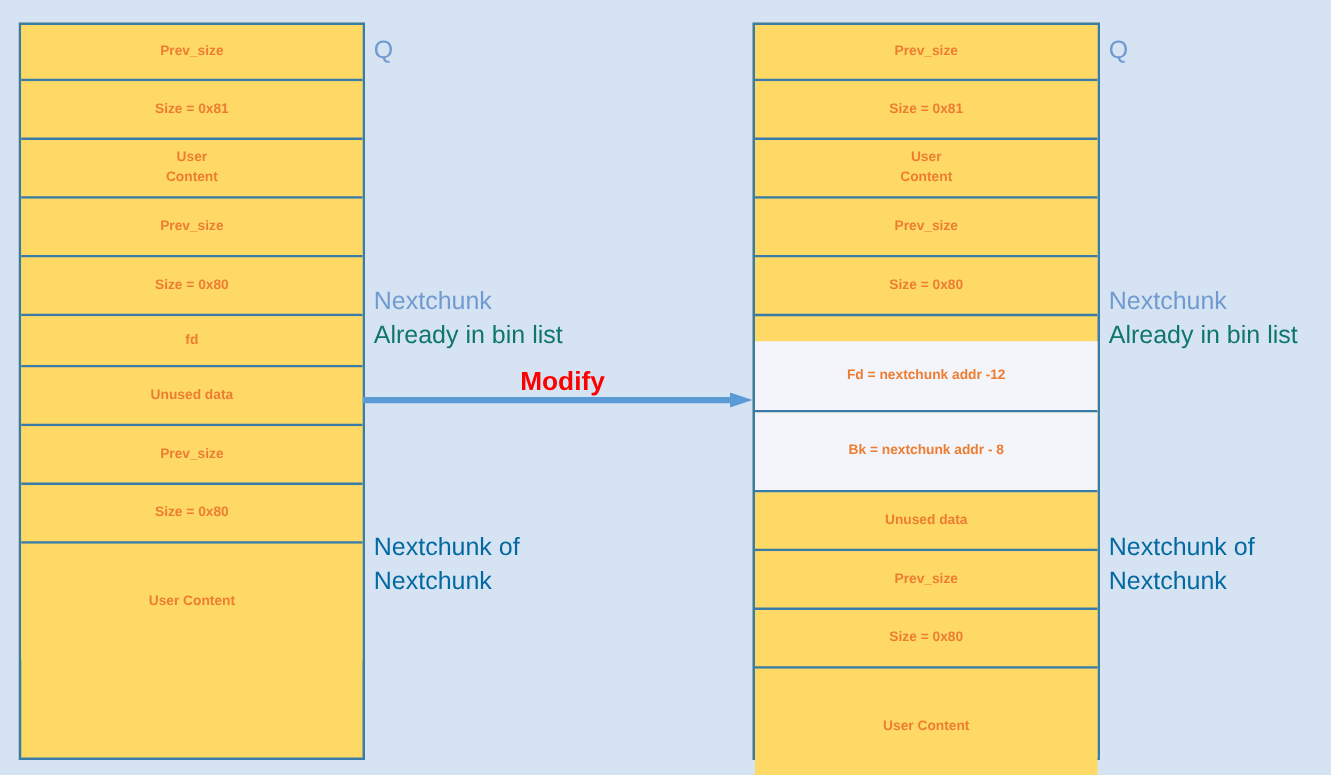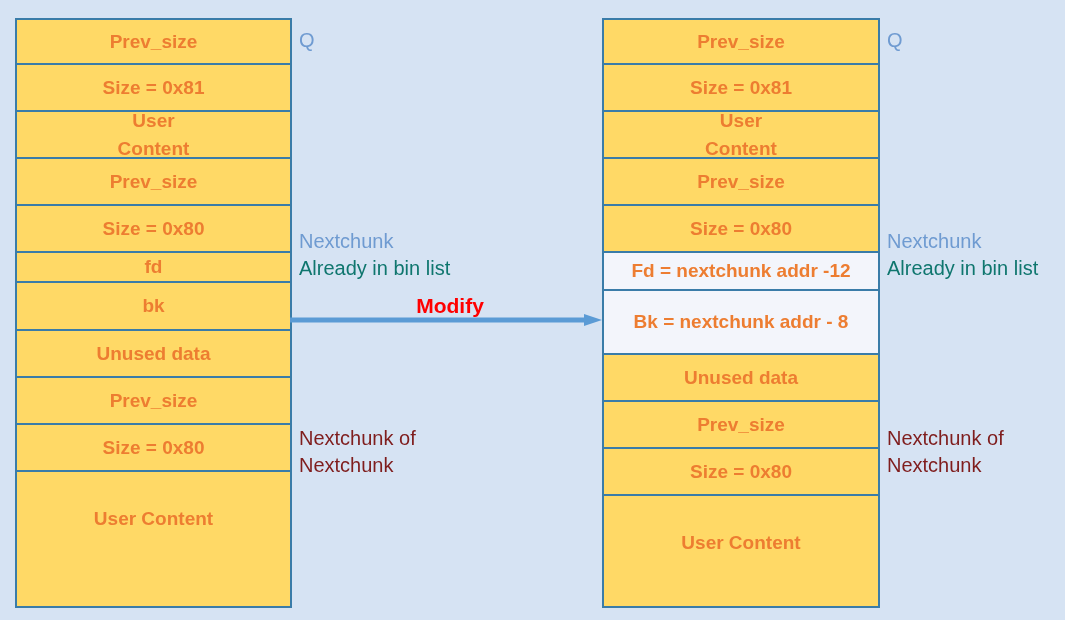--- a/index.html
+++ b/index.html
@@ -33,41 +33,41 @@
   #chunk-table-before { left: 15px; top: 18px; width: 277px; height: 590px; }
   #chunk-table-after  { left: 602px; top: 18px; width: 278px; height: 590px; }
 
   .chunk-row {
     position: relative;
     box-sizing: border-box;
     border-bottom: 2px solid #3a7ca8;
     background: #ffd966;
     color: #ed7d31;
     font-weight: bold;
-    font-size: 19px;
+    font-size: 11px;
     display: flex;
     align-items: center;
     justify-content: center;
     text-align: center;
     line-height: 1.45;
     white-space: pre-line;
   }
   .chunk-row:last-child { border-bottom: none; }
   .chunk-row.modified {
     background: #f3f5fb;
   }
 
   
   .annot {
     position: absolute;
     font-size: 20px;
     line-height: 1.35;
     white-space: pre-line;
   }
-  .annot.blue  { color: #7f1d1d; }
+  .annot.blue  { color: #0369a1; }
 
   .q-label {
     position: absolute;
     font-size: 20px;
     color: #6f9bd1;
     line-height: 1;
   }
 
   .annot-stack { position: absolute; }
   .annot-stack .line { font-size: 20px; line-height: 1.35; white-space: nowrap; }
@@ -101,22 +101,21 @@
 
 <div class="canvas">
 
   <div class="chunk-table" id="chunk-table-before">
       <div class="chunk-row" style="height: 45px;"><span>Prev_size</span></div>
       <div class="chunk-row" style="height: 47px;"><span>Size = 0x81</span></div>
       <div class="chunk-row" style="height: 47px;"><span>User
 Content</span></div>
       <div class="chunk-row" style="height: 47px;"><span>Prev_size</span></div>
       <div class="chunk-row" style="height: 47px;"><span>Size = 0x80</span></div>
-      <div class="chunk-row" style="height: 30px;"><span>fd</span></div>
-      <div class="chunk-row" style="height: 48px;"><span>bk</span></div>
+      <div class="chunk-row" style="height: 41px;"><span>fd</span></div>
       <div class="chunk-row" style="height: 47px;"><span>Unused data</span></div>
       <div class="chunk-row" style="height: 47px;"><span>Prev_size</span></div>
       <div class="chunk-row" style="height: 47px;"><span>Size = 0x80</span></div>
       <div class="chunk-row" style="height: 93px;"><span>User Content</span></div>
     </div>
 
   <div class="q-label" id="q-label-before" style="left:299px; top:30px;">Q</div>
 
   <div class="annot-stack" id="annot-nextchunk-before" style="left:299px; top:228px;">
     <div class="line blue">Nextchunk</div>
@@ -126,21 +125,21 @@
   <div class="annot blue" id="annot-nextchunk-of-nextchunk-before" style="left:299px; top:425px;">Nextchunk of
 Nextchunk</div>
 
   <div class="chunk-table" id="chunk-table-after">
       <div class="chunk-row" style="height: 45px;"><span>Prev_size</span></div>
       <div class="chunk-row" style="height: 47px;"><span>Size = 0x81</span></div>
       <div class="chunk-row" style="height: 47px;"><span>User
 Content</span></div>
       <div class="chunk-row" style="height: 47px;"><span>Prev_size</span></div>
       <div class="chunk-row" style="height: 47px;"><span>Size = 0x80</span></div>
-      <div class="chunk-row modified" style="height: 38px;"><span>Fd = nextchunk addr -12</span></div>
+      <div class="chunk-row modified" style="height: 57px; margin-top: 20px;"><span>Fd = nextchunk addr -12</span></div>
       <div class="chunk-row modified" style="height: 64px;"><span>Bk = nextchunk addr - 8</span></div>
       <div class="chunk-row" style="height: 47px;"><span>Unused data</span></div>
       <div class="chunk-row" style="height: 47px;"><span>Prev_size</span></div>
       <div class="chunk-row" style="height: 47px;"><span>Size = 0x80</span></div>
       <div class="chunk-row" style="height: 93px;"><span>User Content</span></div>
     </div>
 
   <div class="q-label" id="q-label-after" style="left:887px; top:30px;">Q</div>
 
   <div class="annot-stack" id="annot-nextchunk-after" style="left:887px; top:228px;">

